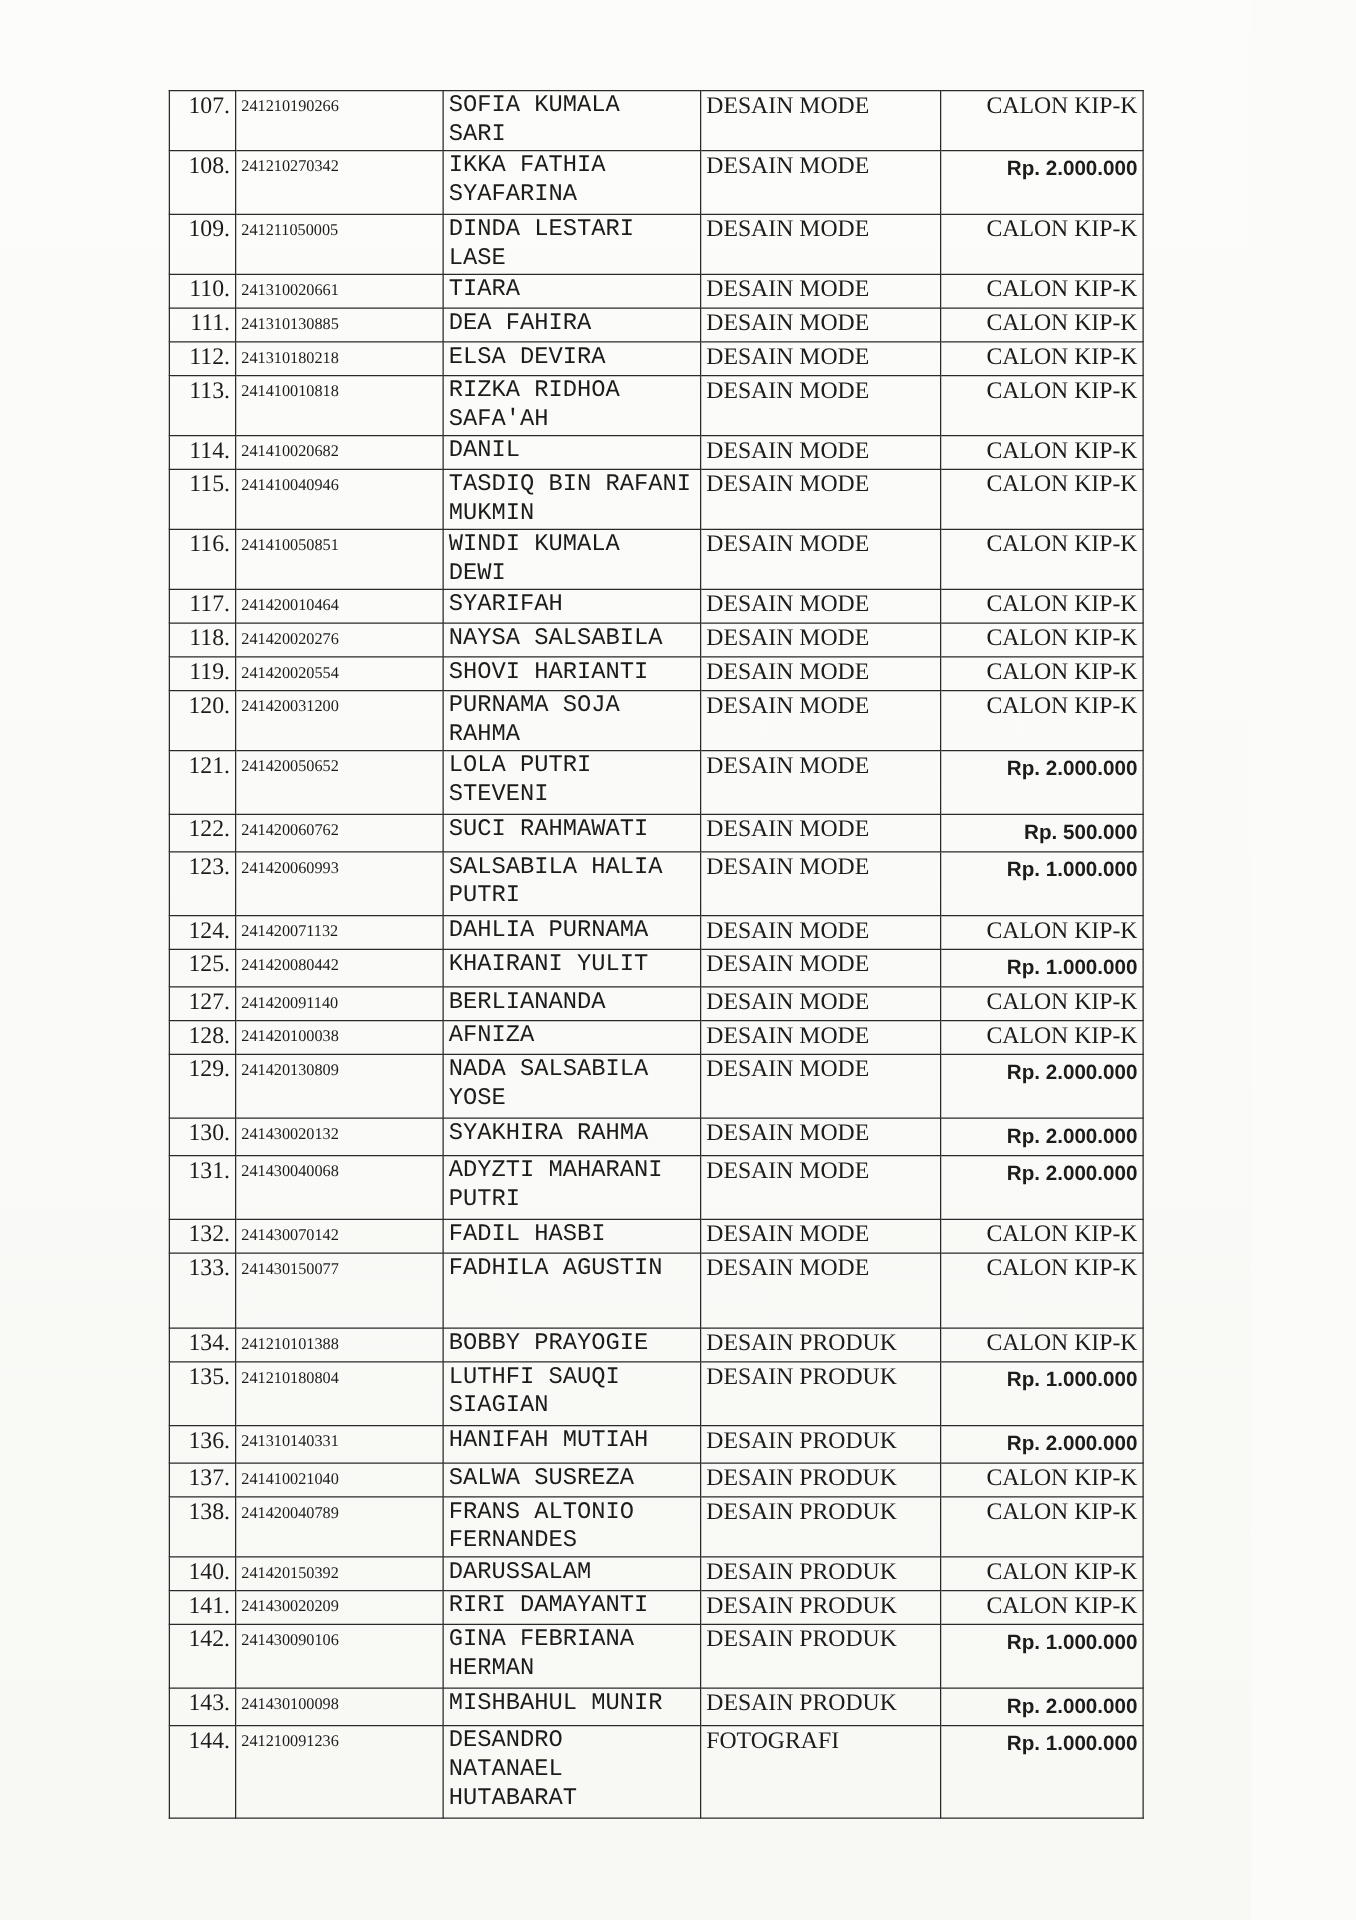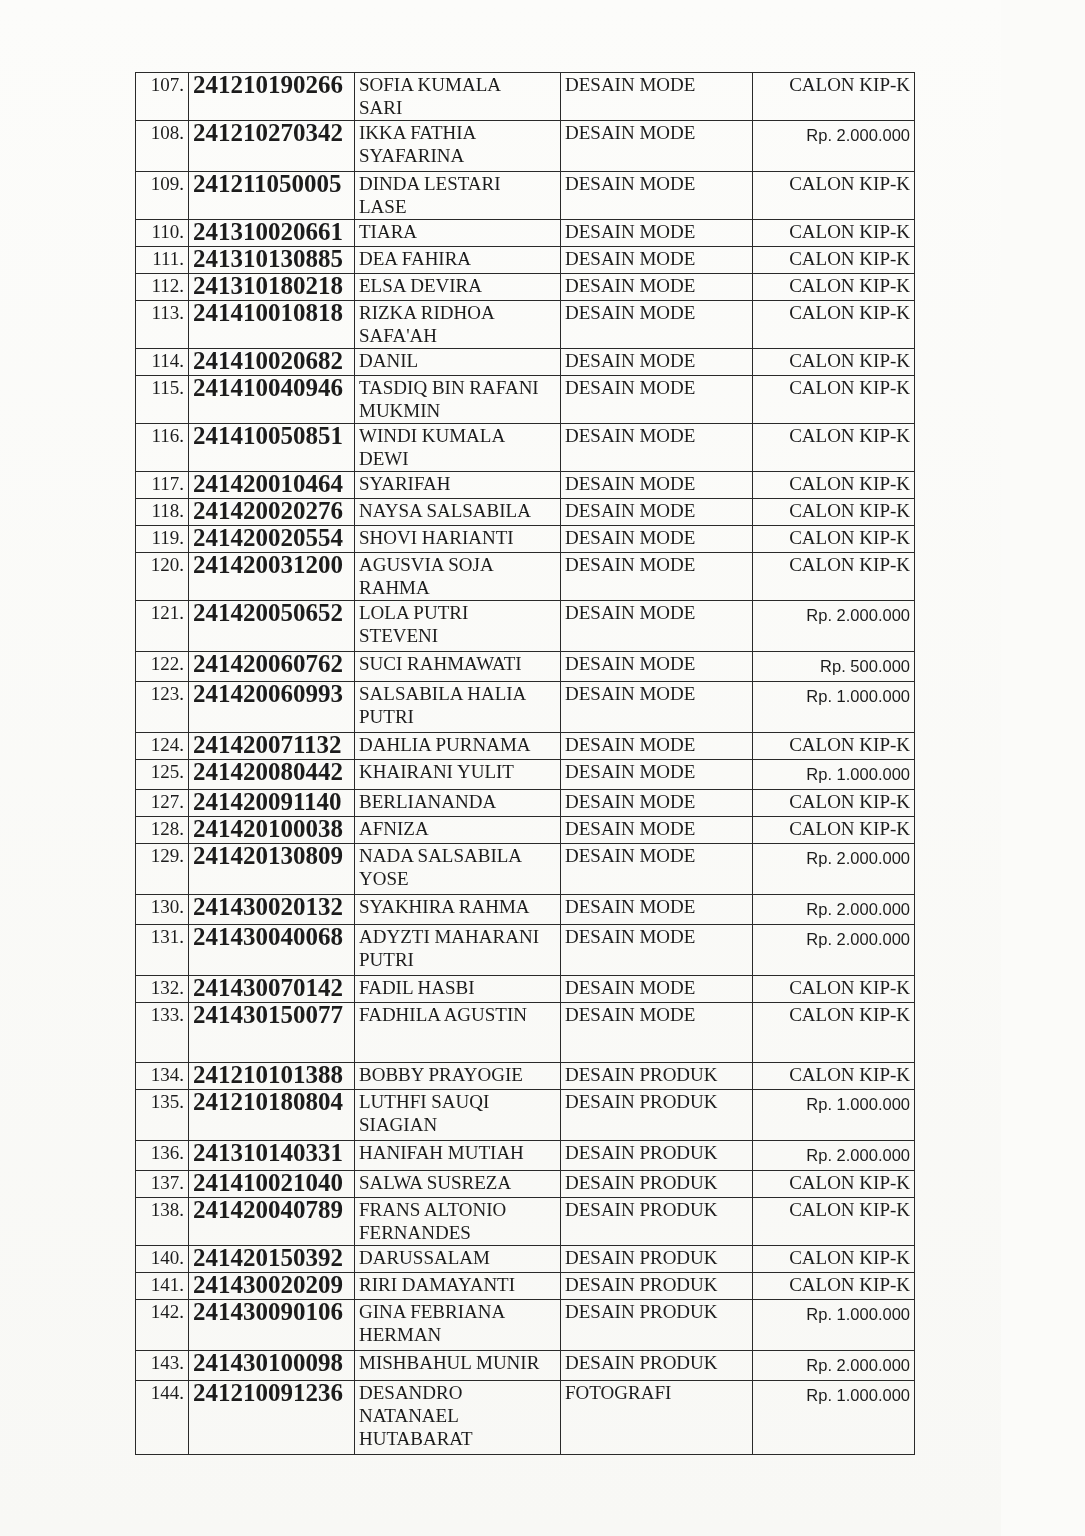--- a/index.html
+++ b/index.html
@@ -26,28 +26,29 @@
     line-height: 23px;
   }
   table.roster td {
     border: 1.6px solid #2a2a2a;
     padding: 0 4px;
     vertical-align: top;
     white-space: pre-line;
     color: #1c1c1c;
   }
   td.col-no { width: 44px; vertical-align: middle; text-align: right; padding: 0 2px 0 0; }
-  td.col-nim { width: 157px; padding-left: 6px; padding-top: 1px; font-size: 25px; font-weight: bold; }
-  td.col-name { width: 197px; padding-left: 6px; padding-top: 1px; }
+  td.col-nim { width: 157px; padding-left: 6px; padding-top: 1px; font-size: 13px; }
+  td.col-name { width: 197px; padding-left: 6px; padding-top: 1px; font-family: Liberation Mono, monospace; }
   td.col-prodi { width: 183px; padding-left: 8px; padding-top: 1px; }
   td.col-status { text-align: right; padding-top: 1px; }
   td.col-status.money {
     font-family: "Liberation Sans", "DejaVu Sans", sans-serif;
     font-size: 16.5px;
     padding-top: 3px;
+    font-weight: bold;
   }
   tr.h1 td { height: 26px; }
   tr.h2 td { height: 47px; }
   tr.h3 td { height: 70px; }
   tr.h133 td { height: 59px; margin-top: 40px; }
 </style>
 </head>
 <body>
 
 <div class="page">
@@ -146,21 +147,21 @@
         <tr class="h1">
           <td class="col-no">119.</td>
           <td class="col-nim">241420020554</td>
           <td class="col-name">SHOVI HARIANTI</td>
           <td class="col-prodi">DESAIN MODE</td>
           <td class="col-status">CALON KIP-K</td>
         </tr>
         <tr class="h2">
           <td class="col-no">120.</td>
           <td class="col-nim">241420031200</td>
-          <td class="col-name">AGUSVIA SOJA
+          <td class="col-name">PURNAMA SOJA
 RAHMA</td>
           <td class="col-prodi">DESAIN MODE</td>
           <td class="col-status">CALON KIP-K</td>
         </tr>
         <tr class="h2">
           <td class="col-no">121.</td>
           <td class="col-nim">241420050652</td>
           <td class="col-name">LOLA PUTRI
 STEVENI</td>
           <td class="col-prodi">DESAIN MODE</td>

